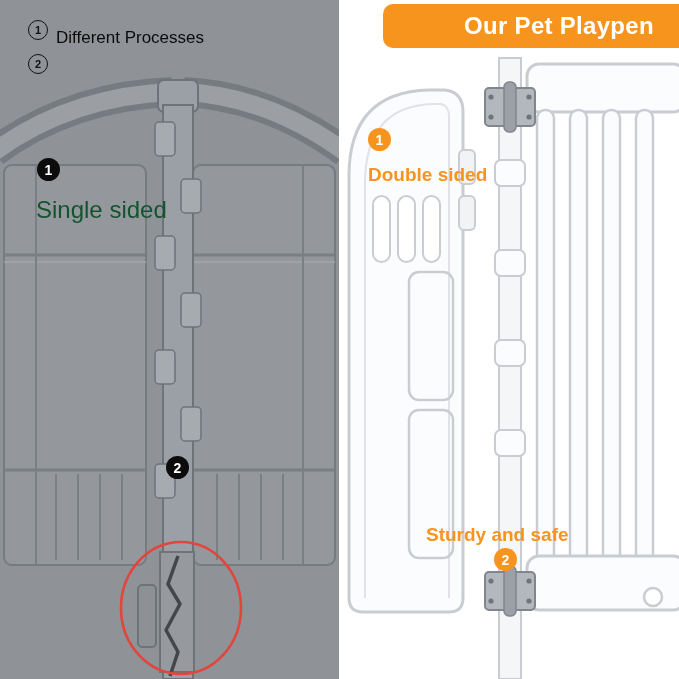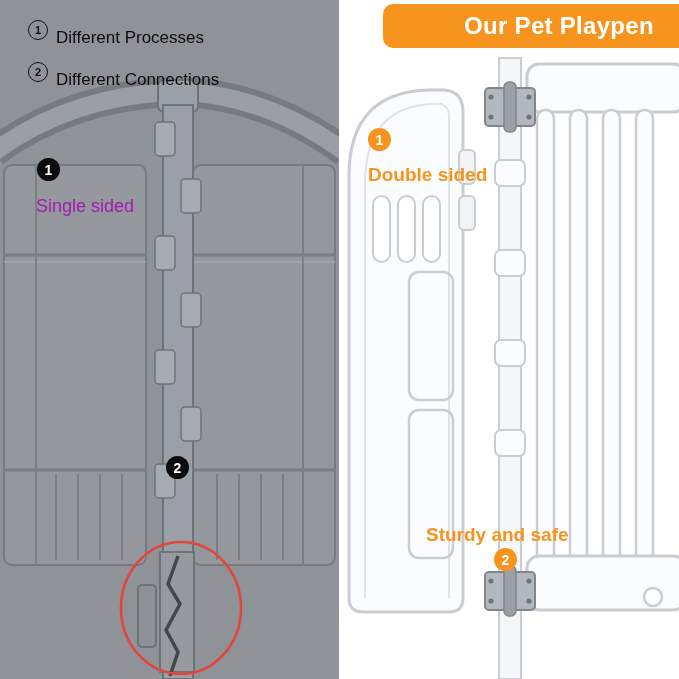--- a/index.html
+++ b/index.html
@@ -24,21 +24,21 @@
 
   .badge{
     position:absolute;width:23px;height:23px;border-radius:50%;
     display:flex;align-items:center;justify-content:center;
     color:#fff;font-weight:bold;font-size:14px;line-height:1;
   }
   .badge.black{background:#0c0c0c;}
   .badge.orange{background:var(--orange,#F7941E);}
 
   .label{position:absolute;white-space:nowrap;}
-  .label.dark{color:#a21caf;font-size:18px;}
+  .label.dark{color:#14532d;font-size:24px;}
   .label.orange-text{color:var(--orange,#F7941E);font-size:19px;font-weight:bold;text-align:center;}
 
   .header{
     position:absolute;left:383px;top:4px;width:352px;height:44px;
     background:var(--orange,#F7941E);border-radius:10px;
     display:flex;align-items:center;justify-content:center;
   }
   .header span{color:#fff;font-weight:bold;font-size:24px;letter-spacing:.3px;}
 </style>
 </head>
@@ -149,21 +149,20 @@
     </g>
   </svg>
 
   <div class="legend">
     <div class="legend-row">
       <span class="circ">1</span>
       <span class="legend-text">Different Processes</span>
     </div>
     <div class="legend-row">
       <span class="circ">2</span>
-      <span class="legend-text">Different Connections</span>
     </div>
   </div>
 
   <div class="badge black" style="left:37px;top:158px">1</div>
   <div class="label dark" style="left:36px;top:196px">Single sided</div>
 
   <div class="badge black" style="left:166px;top:456px">2</div>
 
   <div class="header">
     <span>Our Pet Playpen</span>

